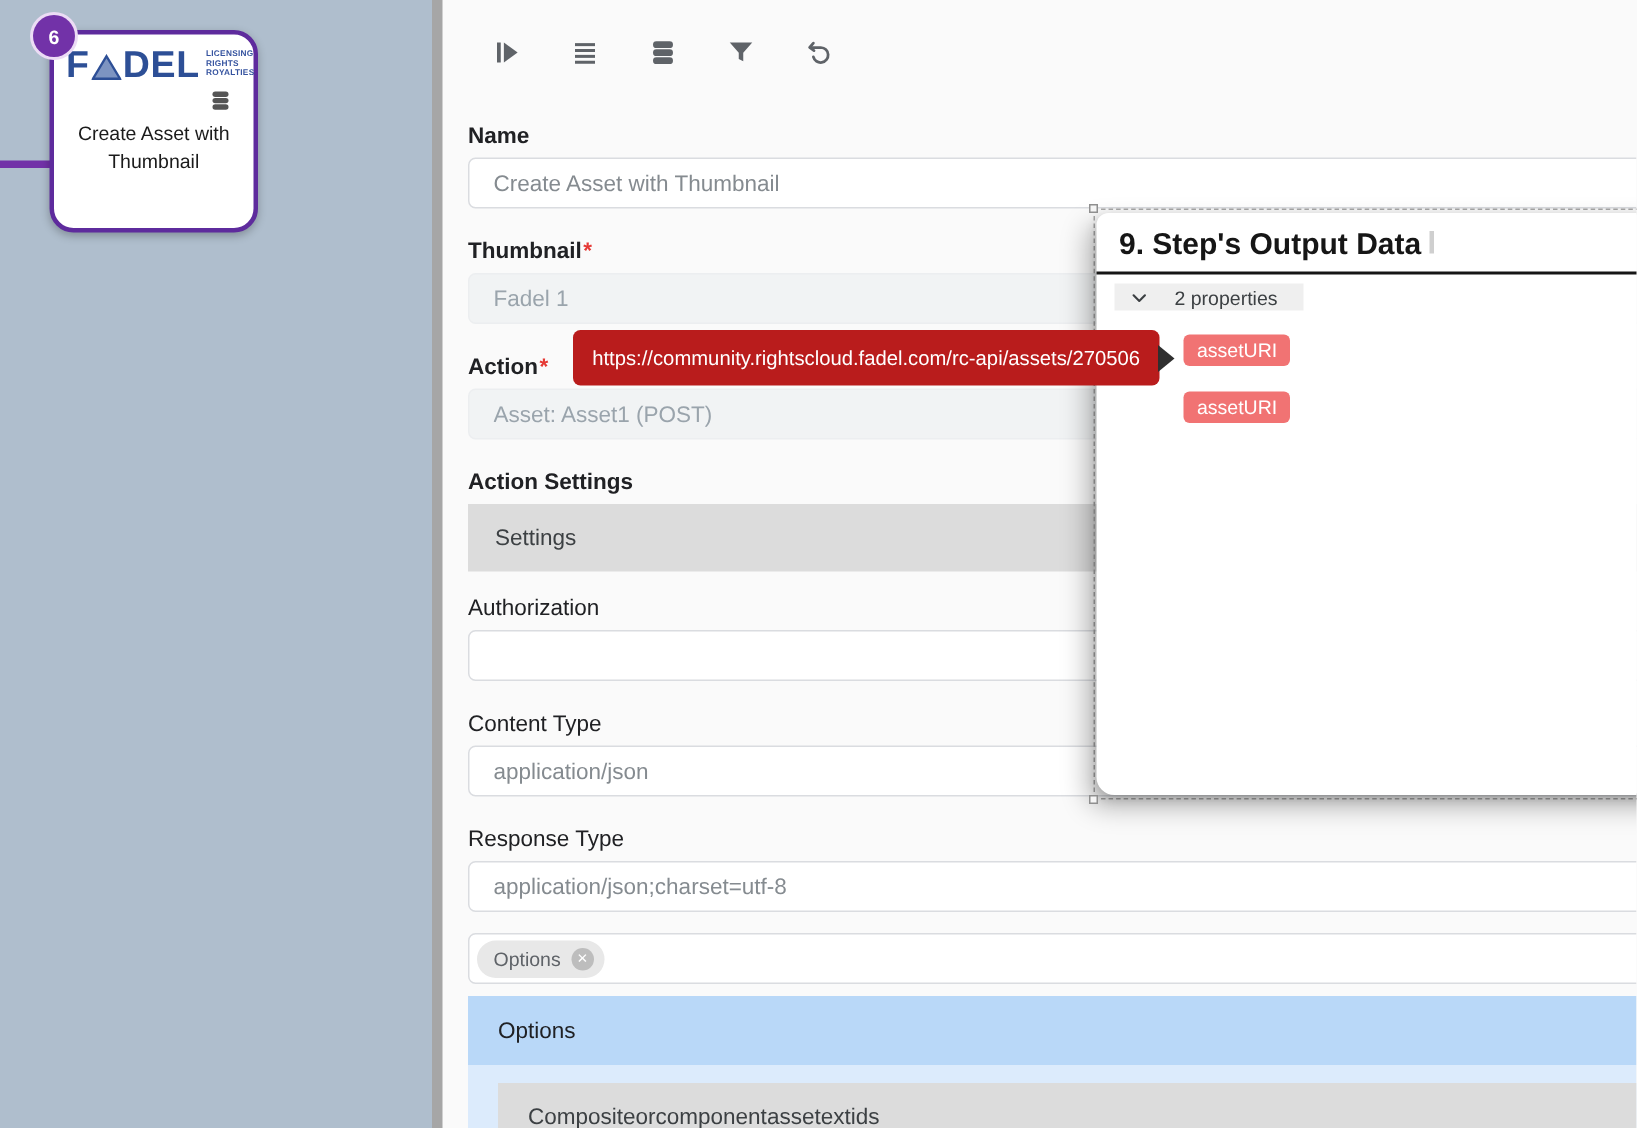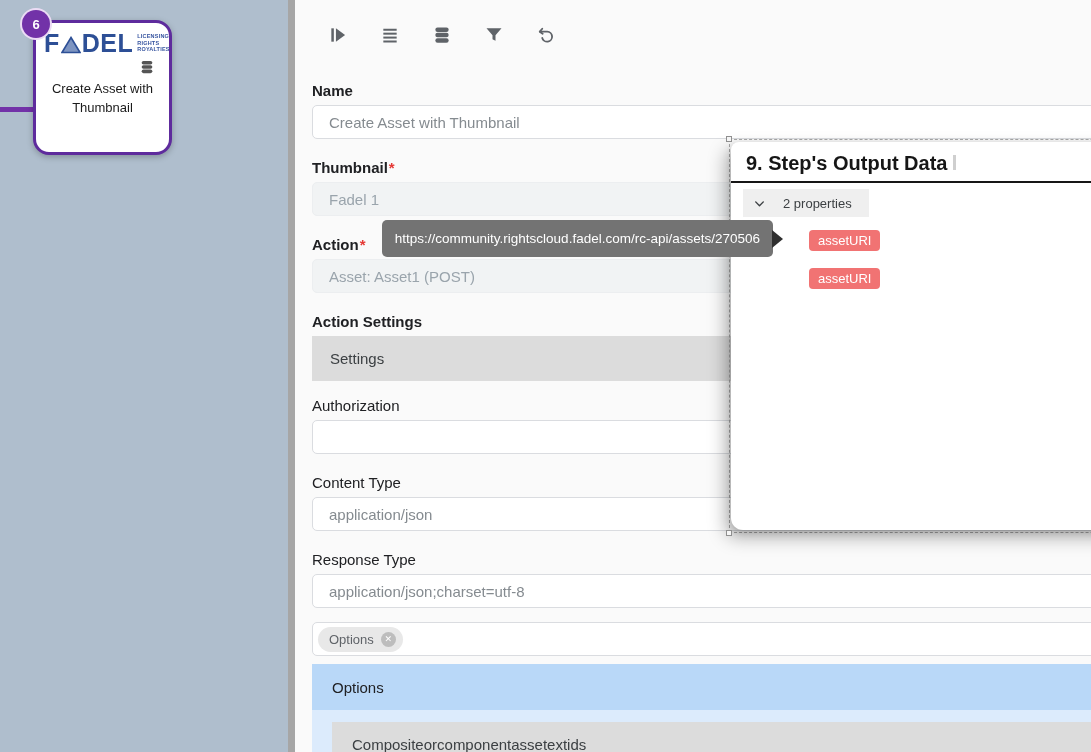--- a/index.html
+++ b/index.html
@@ -80,34 +80,34 @@
     position:absolute; left:1px; top:2px; right:0; bottom:2px; background:#fff;
     border-radius:8px 0 0 12px;
     box-shadow:-6px 8px 18px rgba(0,0,0,.28), 0 3px 8px rgba(0,0,0,.15);
   }
   .popup-title {
     padding:8px 16px 5px 15px; font-size:20px; font-weight:700; color:#161616;
     border-bottom:2px solid #161616; line-height:26px;
   }
   .title-caret { display:inline-block; width:3px; height:15px; background:#cfcfcf; margin-left:6px; }
   .props-row {
-    display:inline-flex; align-items:center; gap:17px; height:28px;
+    display:inline-flex; align-items:center; gap:17px; height:18px;
     background:#efefef; margin:6px 0 0 12px; padding:0 17px 0 10px;
     font-size:13px; color:#3c4043; cursor:pointer;
   }
   .prop-chips { display:flex; flex-direction:column; align-items:flex-start; gap:17px; margin:13px 0 0 58px; }
   .prop-chip {
     background:#f17373; color:#fff; font-size:13px; border-radius:4px;
-    padding:3px 9px; cursor:pointer;margin-left:20px;
+    padding:3px 9px; cursor:pointer;
   }
 
   
   .tooltip {
     position:absolute; top:220px; right:318px; height:37px; z-index:20;
-    background:#737373; color:#fff; border-radius:5px; padding:0 13px;
+    background:#b91c1c; color:#fff; border-radius:5px; padding:0 13px;
     display:flex; align-items:center; font-size:13.5px; white-space:nowrap;
   }
   .tooltip:after {
     content:""; position:absolute; right:-10px; top:50%; margin-top:-9px;
     border-top:9px solid transparent; border-bottom:9px solid transparent;
     border-left:11px solid #2f2f2f;
   }
 </style>
 </head>
 <body>

